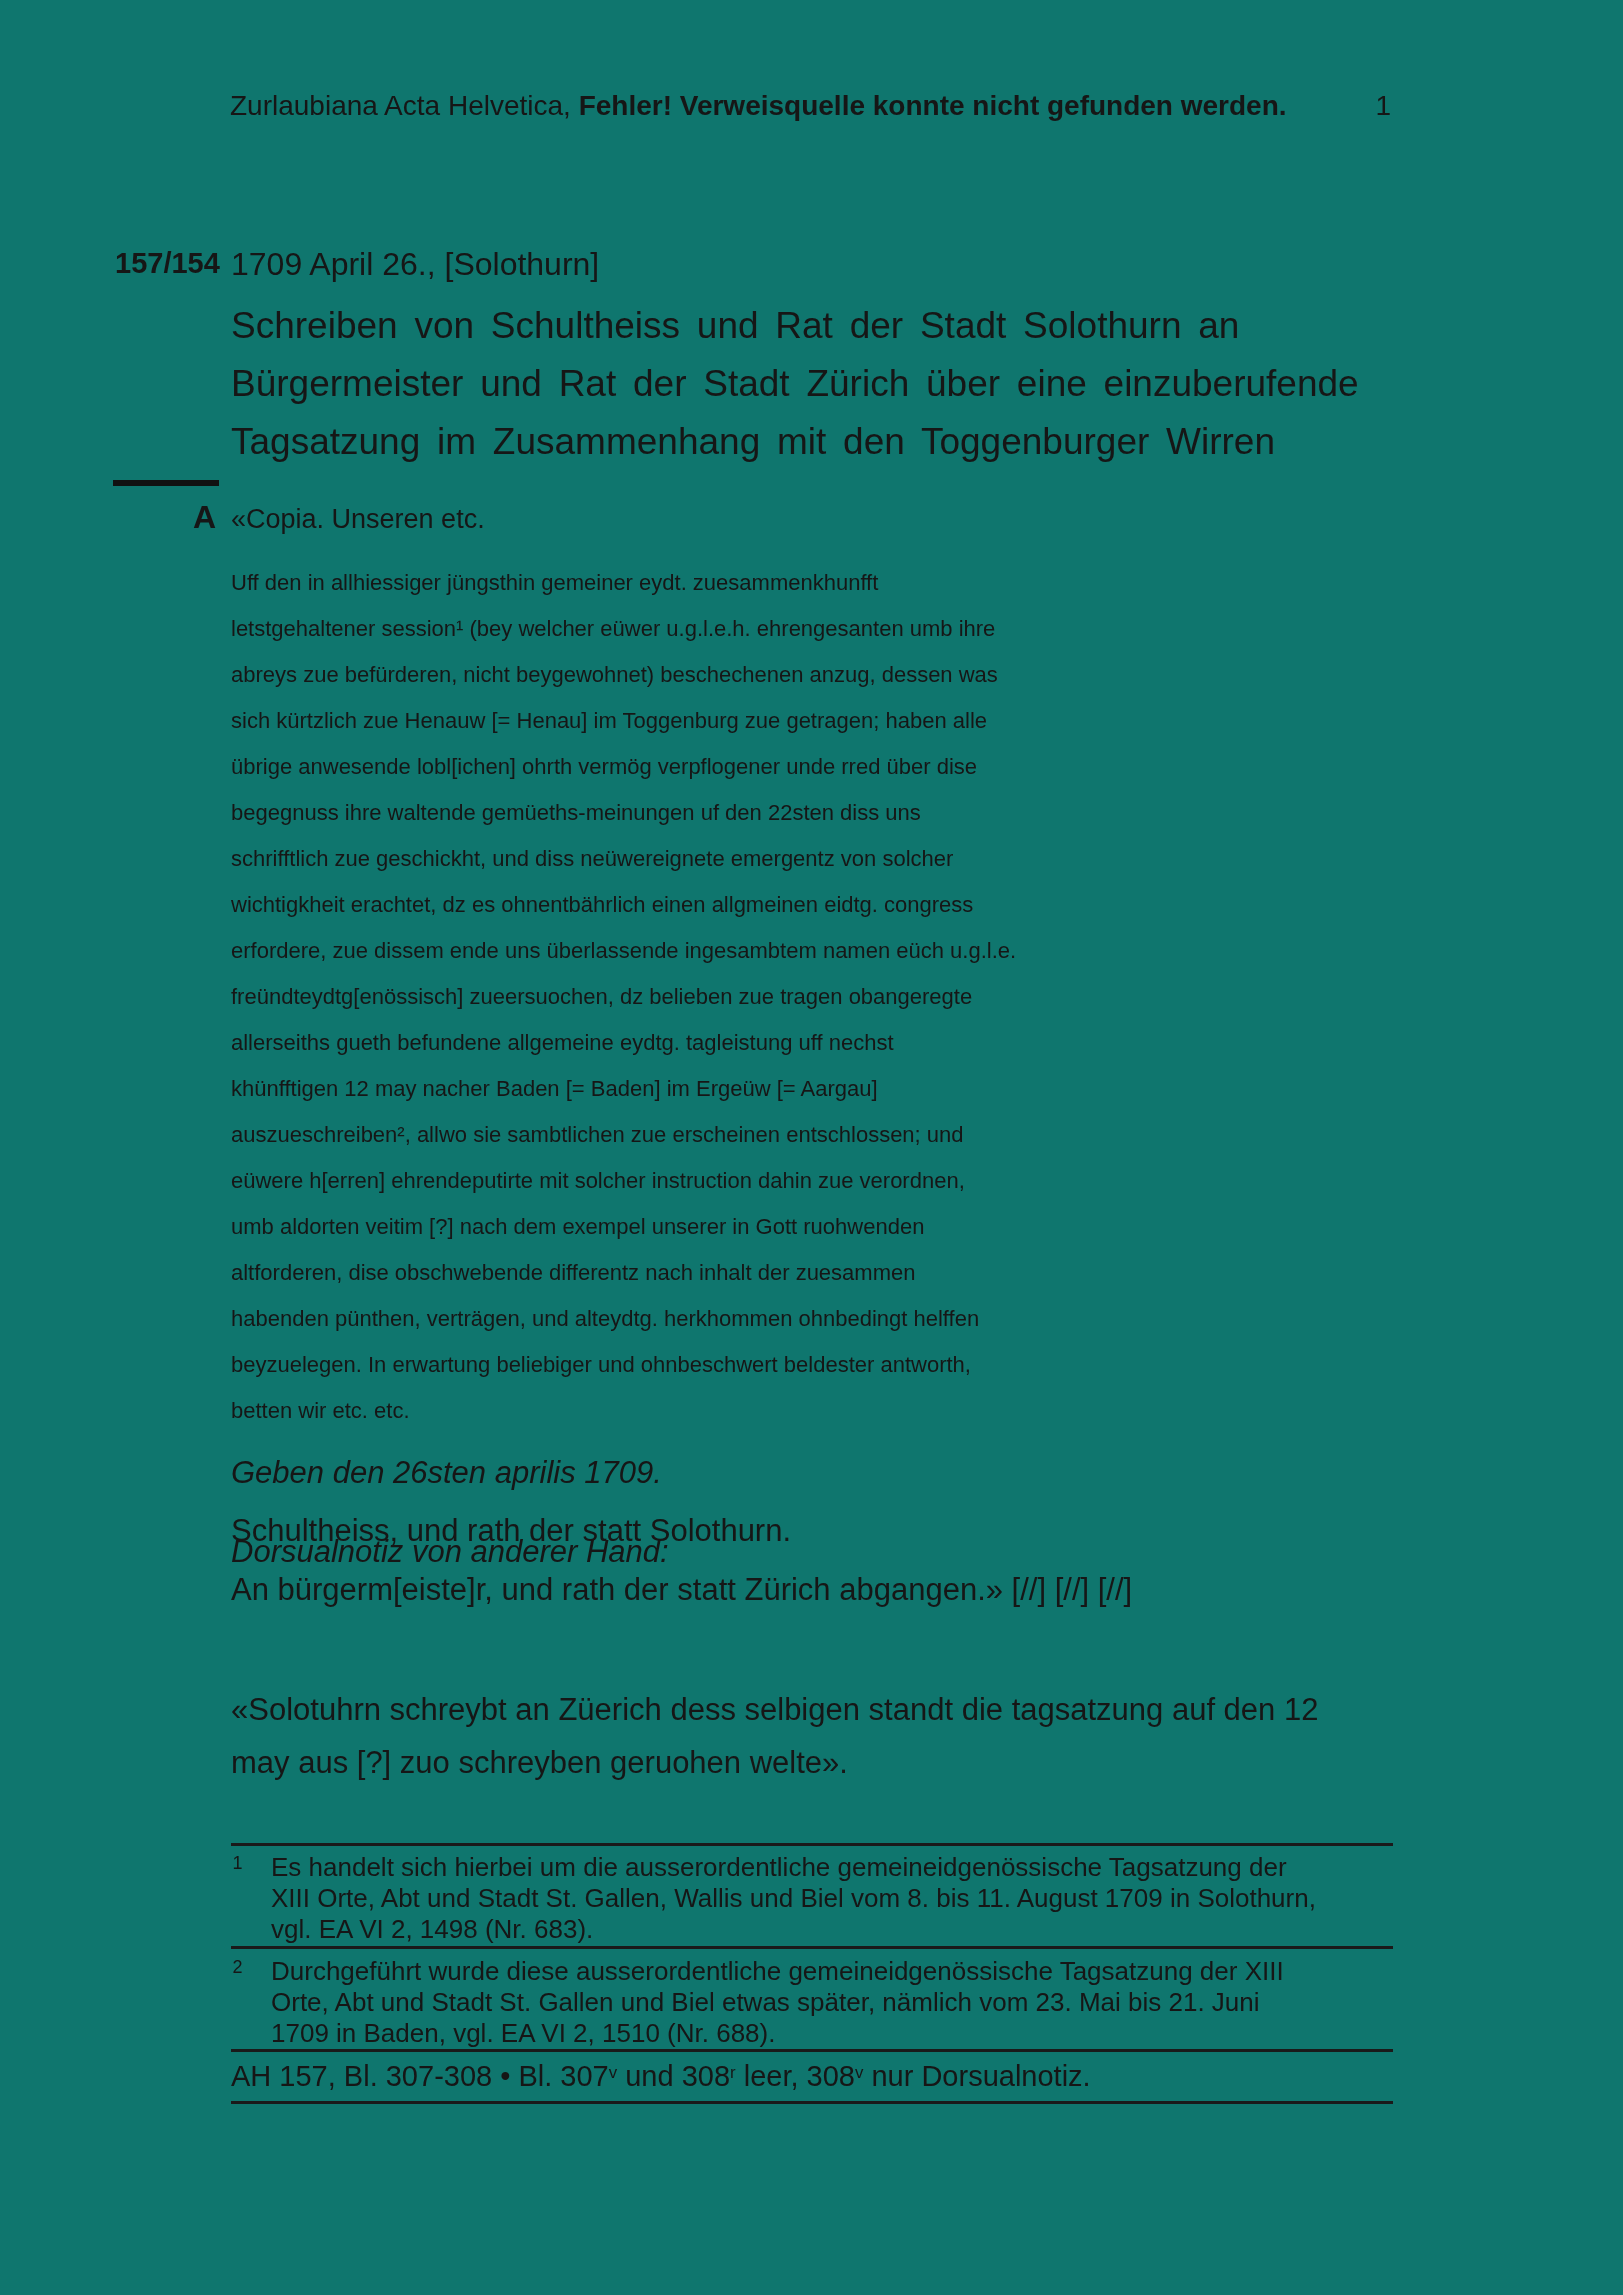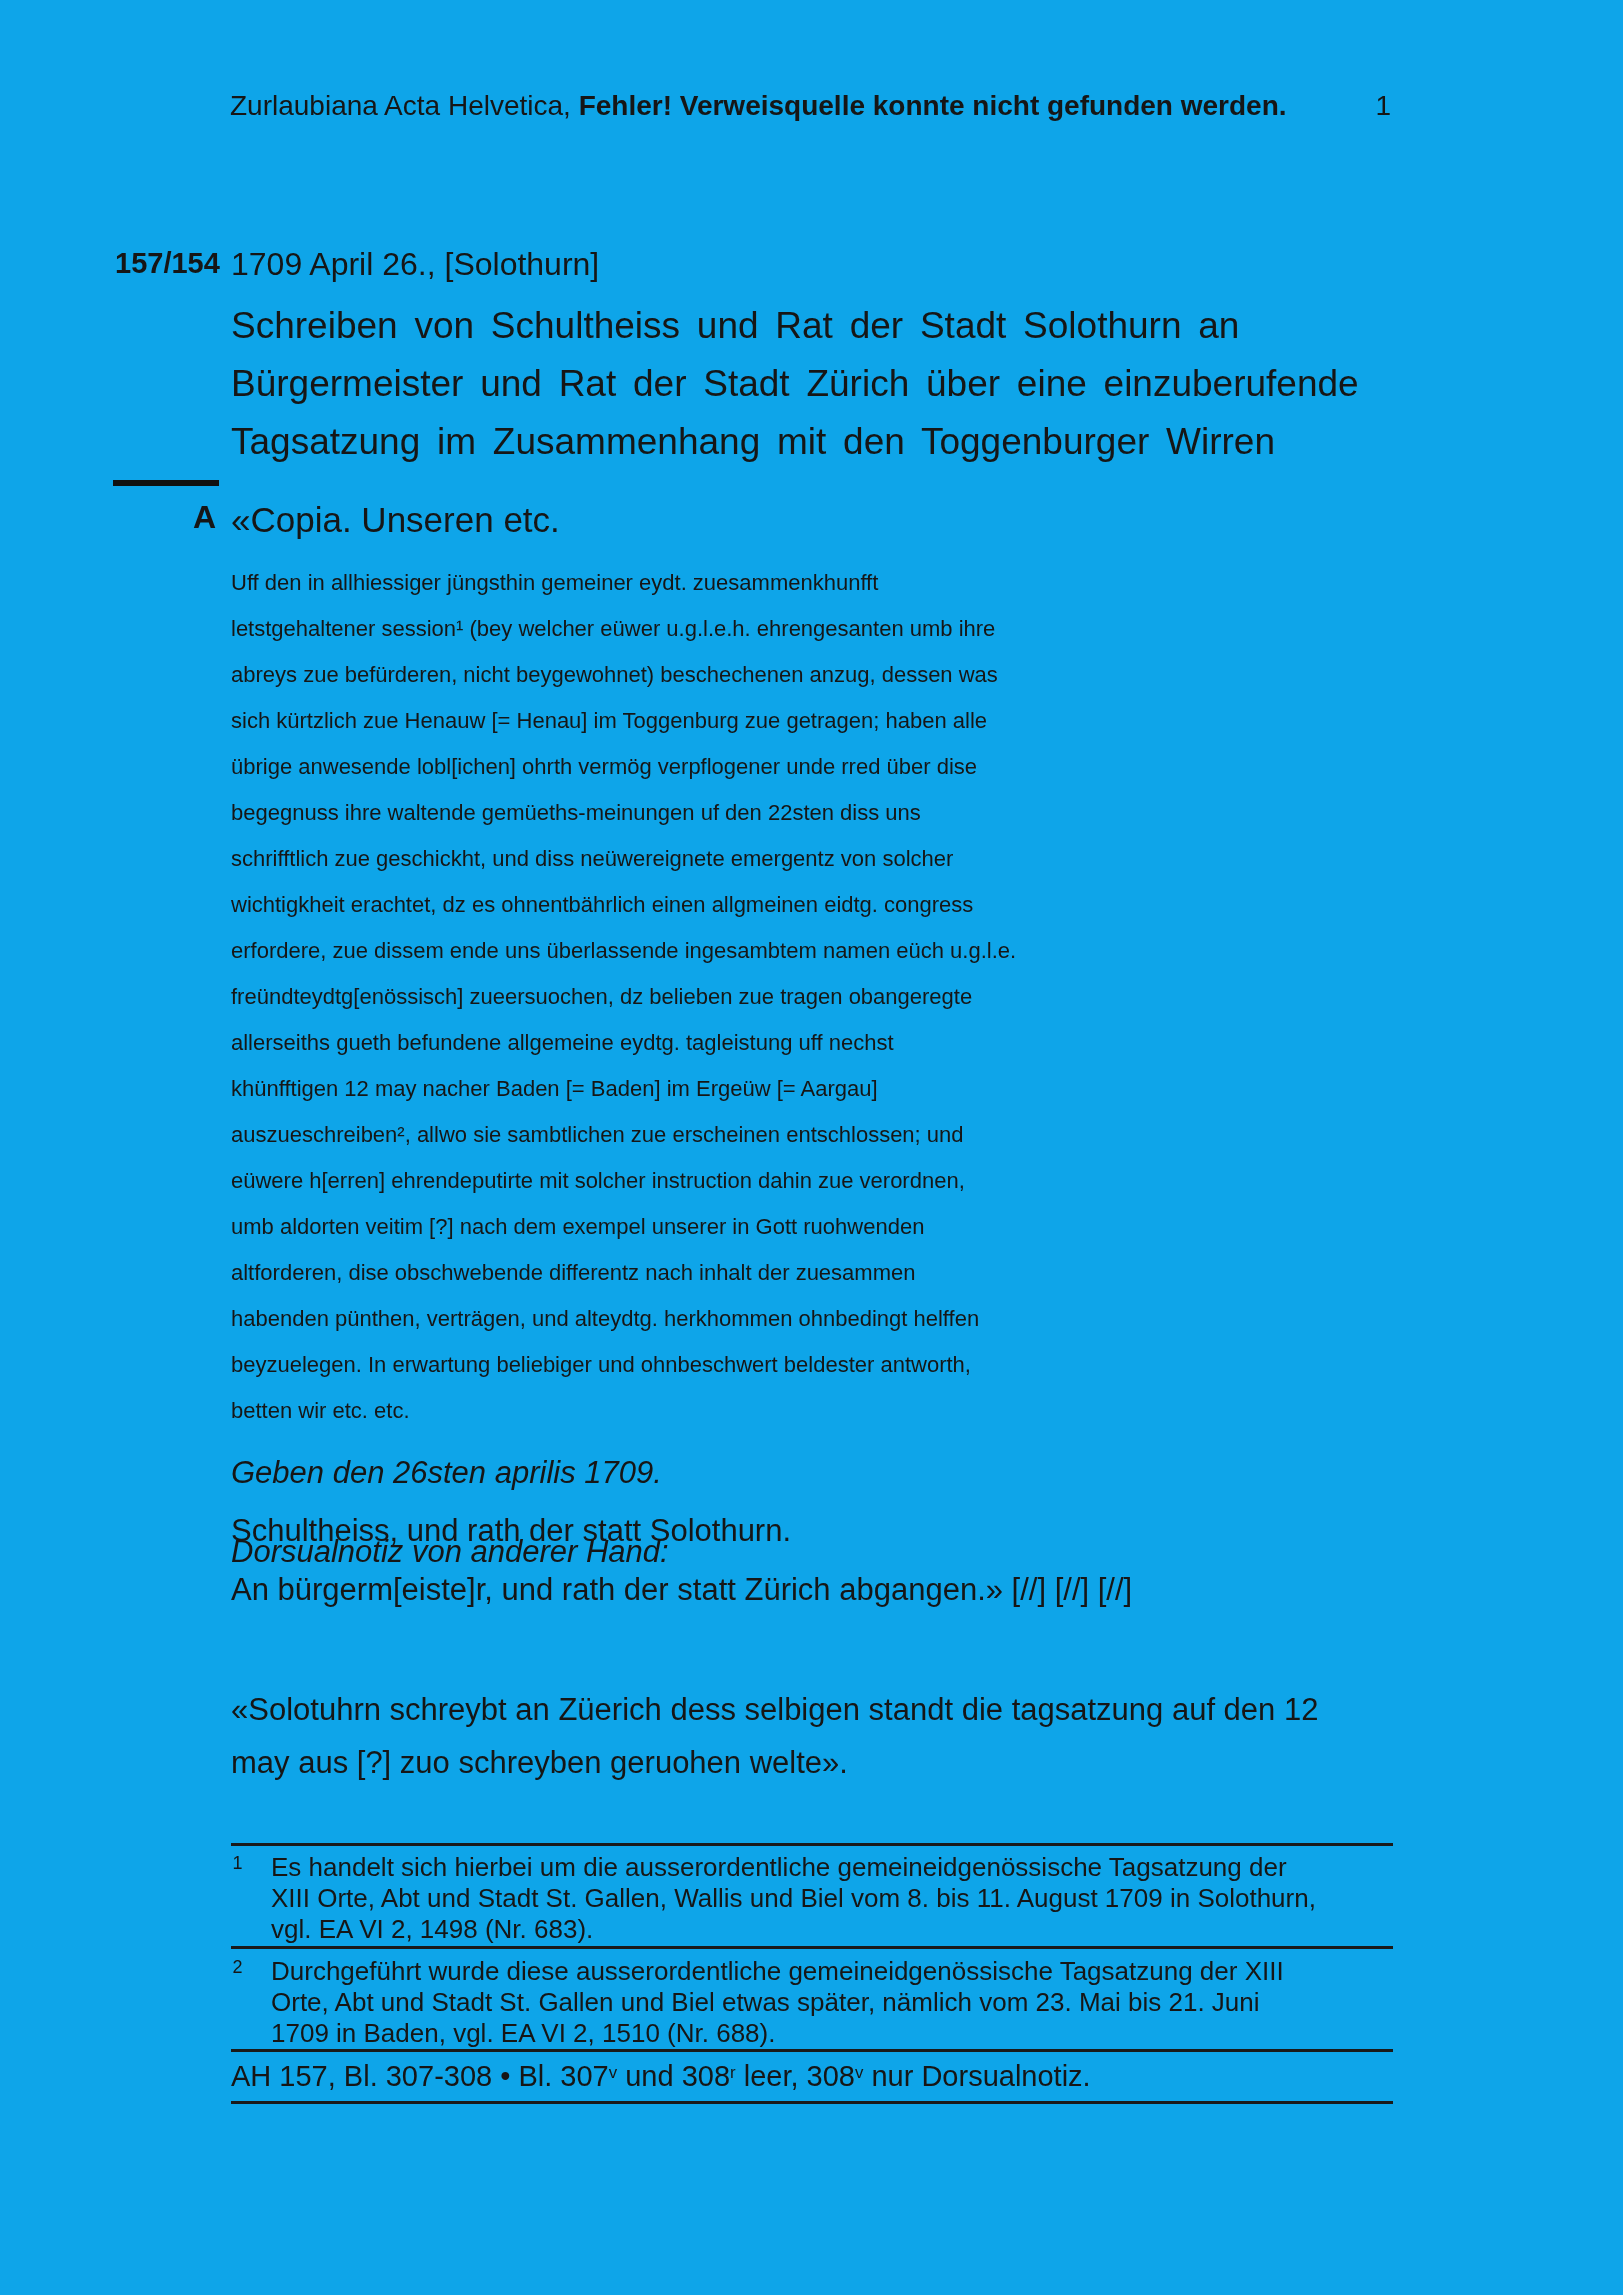--- a/index.html
+++ b/index.html
@@ -1,19 +1,19 @@
 <!DOCTYPE html>
 <html style="font-size:13px"><head>
 <meta charset="utf-8">
 <style>
   html,body{margin:0;padding:0;background:#ffffff;}
   .page{
     position:relative;
     width:1623px;height:2295px;
-    background:#0ea5e9;
+    background:#0f766e;
     color:#161616;
     font-family:"Liberation Sans","DejaVu Sans",sans-serif;
     overflow:hidden;
   }
   .abs{position:absolute;}
   .b{font-weight:700;}
   .i{font-style:italic;}
 
   .header{
     left:230px;top:89px;width:1161px;
@@ -22,21 +22,21 @@
   }
   .entry-num{left:91px;top:244px;font-size:29px;line-height:39px;margin-left:24px;}
   .dateline{left:231px;top:245px;font-size:32px;line-height:39px;white-space:pre;}
   .title{
     left:231px;top:297px;width:1169px;
     font-size:37px;line-height:58px;word-spacing:6.5px;
     white-space:pre-line;
   }
   .bar{left:113px;top:480px;width:106px;height:5.7px;background:#111;}
   .marker-a{left:193px;top:498px;font-size:32px;line-height:39px;}
-  .copia{left:231px;top:500px;font-size:35px;line-height:39px;white-space:pre;}
+  .copia{left:231px;top:500px;font-size:27px;line-height:39px;white-space:pre;}
 
   .main-para{
     left:231px;top:560px;
     font-size:22px;line-height:46px;
     white-space:pre;
   }
   .p-short{left:231px;font-size:31px;line-height:46px;white-space:pre;}
   .p-geben{top:1450px;font-style:italic;}
   .p-schult{top:1508px;}
   .p-an{top:1567px;}

